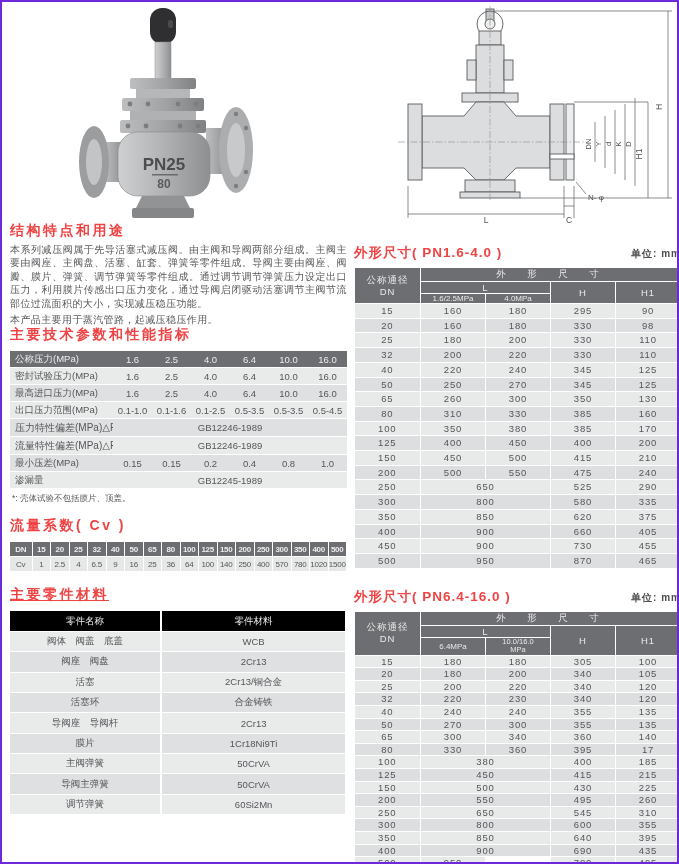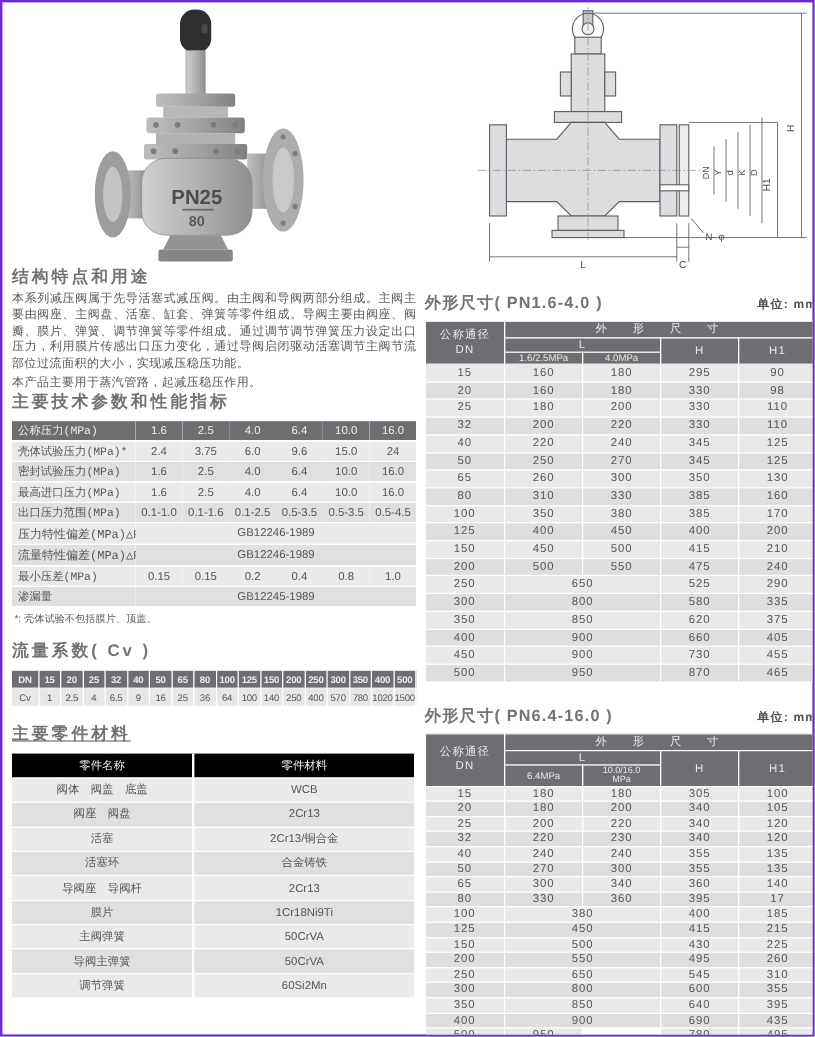--- a/index.html
+++ b/index.html
@@ -5,29 +5,29 @@
   html,body{margin:0;padding:0;background:#fff;}
   .page{position:relative;width:679px;height:864px;background:#fff;overflow:hidden;
         font-family:"Liberation Sans","DejaVu Sans",sans-serif;color:#55565a;box-sizing:border-box;border:2px solid #6d28d9;}
   
   .photo-wrap{position:absolute;left:58px;top:0;width:282px;height:220px;}
   .drawing-wrap{position:absolute;left:388px;top:2px;width:291px;height:222px;}
   svg text{font-family:"Liberation Sans","DejaVu Sans",sans-serif;}
   
   .left-col{position:absolute;left:8px;top:220px;width:337px;}
   .right-col{position:absolute;left:352px;top:226px;width:327px;}
-  h2.section-title{font-size:14px;font-weight:bold;color:#737373;letter-spacing:2.5px;margin:0;}
+  h2.section-title{font-size:14px;font-weight:bold;color:#ef4444;letter-spacing:2.5px;margin:0;}
   p.body-text{font-size:10px;line-height:13.4px;text-align:justify;margin:3px 0 0 0;letter-spacing:0.4px;color:#58595c;}
   
   table{border-collapse:collapse;}
   .params{width:100%;font-size:9.5px;margin-top:7px;table-layout:fixed;}
   .params td{border-bottom:1px solid #fff;padding:1.5px 1px;text-align:center;background:#e9eaea;color:#55565a;white-space:nowrap;overflow:hidden;}
   .params tr:nth-child(odd) td{background:#dfe0e1;}
   .params tr:first-child td{background:#6d6e71;color:#ededee;}
-  .params td:first-child{text-align:left;padding-left:5px;font-family:Liberation Mono, monospace;}
+  .params td:first-child{text-align:left;padding-left:5px;}
   .params col.lbl{width:103px;}
   .params td.sm{font-size:10px;}
   .footnote{font-size:8.5px;margin:4px 0 12px 2px;color:#58595c;}
   
   .cv{width:100%;font-size:8px;table-layout:fixed;margin-top:7px;}
   .cv td{text-align:center;padding:2.5px 0;border-right:1px solid #fff;border-bottom:1px solid #fff;background:#e6e7e7;white-space:nowrap;letter-spacing:-0.2px;}
   .cv tr:first-child td{background:#6d6e71;color:#ededee;font-weight:bold;}
   .cv col.dnc{width:22px;}
   
   .materials{width:100%;font-size:9.5px;margin-top:7px;table-layout:fixed;}
@@ -195,29 +195,20 @@
           <tr>
             <td>公称压力(MPa)</td>
             <td>1.6</td>
             <td>2.5</td>
             <td>4.0</td>
             <td>6.4</td>
             <td>10.0</td>
             <td>16.0</td>
           </tr>
           <tr>
-            <td>壳体试验压力(MPa)*</td>
-            <td>2.4</td>
-            <td>3.75</td>
-            <td>6.0</td>
-            <td>9.6</td>
-            <td>15.0</td>
-            <td>24</td>
-          </tr>
-          <tr>
             <td>密封试验压力(MPa)</td>
             <td>1.6</td>
             <td>2.5</td>
             <td>4.0</td>
             <td>6.4</td>
             <td>10.0</td>
             <td>16.0</td>
           </tr>
           <tr>
             <td>最高进口压力(MPa)</td>

